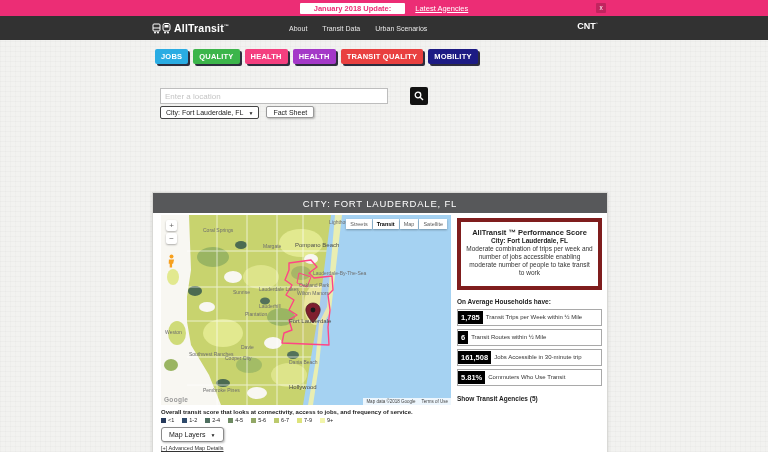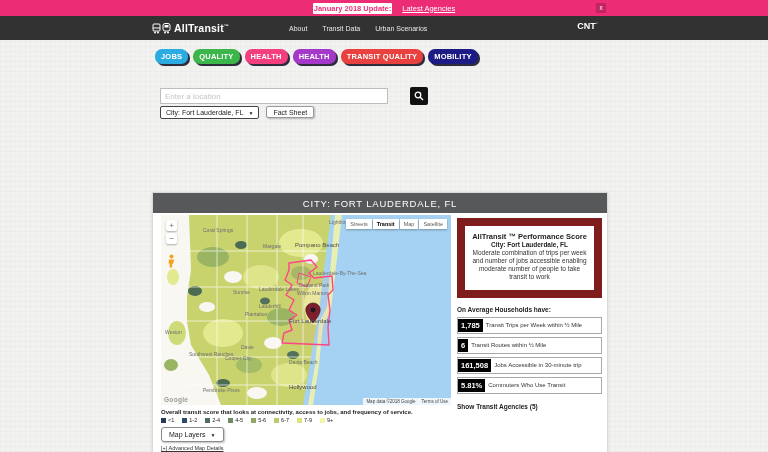--- a/index.html
+++ b/index.html
@@ -14,21 +14,21 @@
   }
 
   
   .banner {
     position:absolute; left:0; top:0; width:768px; height:16px;
     background:#ec2d75; display:flex; align-items:center; justify-content:center;
     color:#fff; font-size:7.5px;
   }
   .banner-badge {
     background:#fff; color:#ec2d75; font-weight:bold;
-    padding:1px 1px; border-radius:1px; margin-right:5px; font-size:7.5px;
+    padding:1px 14px; border-radius:1px; margin-right:5px; font-size:7.5px;
   }
   .banner-link { color:#fff; text-decoration:underline; margin-left:5px; cursor:pointer; }
   .banner-close {
     position:absolute; right:162px; top:3px; width:10px; height:10px;
     background:rgba(0,0,0,0.18); color:#fff; font-size:6.5px; line-height:10px;
     text-align:center; cursor:pointer; border-radius:1px;
   }
 
   
   .nav {
@@ -47,21 +47,21 @@
   .nav-link { font-size:7px; color:#e8e8e8; cursor:pointer; }
   .cnt-logo { position:absolute; right:10px; top:4px; font-size:9px; font-weight:bold; cursor:pointer; }
   .cnt-ring { font-size:6px; vertical-align:super; font-weight:normal; }
 
   
   .container { position:absolute; left:152px; top:40px; width:456px; }
 
   .cat-row { position:absolute; left:3px; top:9px; display:flex; gap:5px; }
   .cat-btn {
     color:#fff; font-size:7.5px; font-weight:bold; letter-spacing:.2px;
-    padding:3px 6px; border-radius:7px; box-shadow:2px 2px 0 rgba(10,10,30,0.85);
+    padding:3px 6px; border-radius:2px; box-shadow:2px 2px 0 rgba(10,10,30,0.85);
     cursor:pointer; white-space:nowrap;
   }
 
   .search-row { position:absolute; left:8px; top:48px; display:flex;gap:20px; }
   .search-input {
     width:228px; height:16px; border:1px solid #bdbdbd; background:#fff;
     font-size:8px; padding:0 4px; color:#333; font-family:"Liberation Sans",sans-serif;
   }
   .search-input::placeholder { color:#c4c4c4; }
   .search-btn {
@@ -110,21 +110,21 @@
   .map-type-btn.active { color:#000; font-weight:bold; }
 
   .map-attrib {
     position:absolute; right:0; bottom:0; background:rgba(255,255,255,0.8);
     font-size:4.5px; color:#444; padding:1px 3px; display:flex; gap:6px;
   }
   .google-logo { position:absolute; left:3px; bottom:2px; font-size:6.5px; color:#9a9a9a; font-weight:bold; letter-spacing:.3px; }
 
   
   .right-col { position:absolute; left:304px; top:25px; width:145px; }
-  .score-box { border:8px solid #7f1d1d; background:#fff; text-align:center; padding:6px 5px 8px; }
+  .score-box { border:4px solid #7f1d1d; background:#fff; text-align:center; padding:6px 5px 8px; }
   .score-title { font-size:7.5px; font-weight:bold; color:#222; }
   .score-value { font-size:33px; color:#222; margin:6px 0 4px; font-weight:400; }
   .score-loc { font-size:6.5px; font-weight:bold; color:#222; margin-bottom:1px; }
   .score-desc { font-size:6.5px; color:#333; line-height:1.25; }
 
   .stats-heading { font-size:6.5px; font-weight:bold; color:#222; margin:8px 0 4px; }
   .stat-row {
     border:1px solid #a9a9a9; background:#fff; height:17px; display:flex; align-items:center;
     margin-bottom:3px; overflow:hidden;
   }

